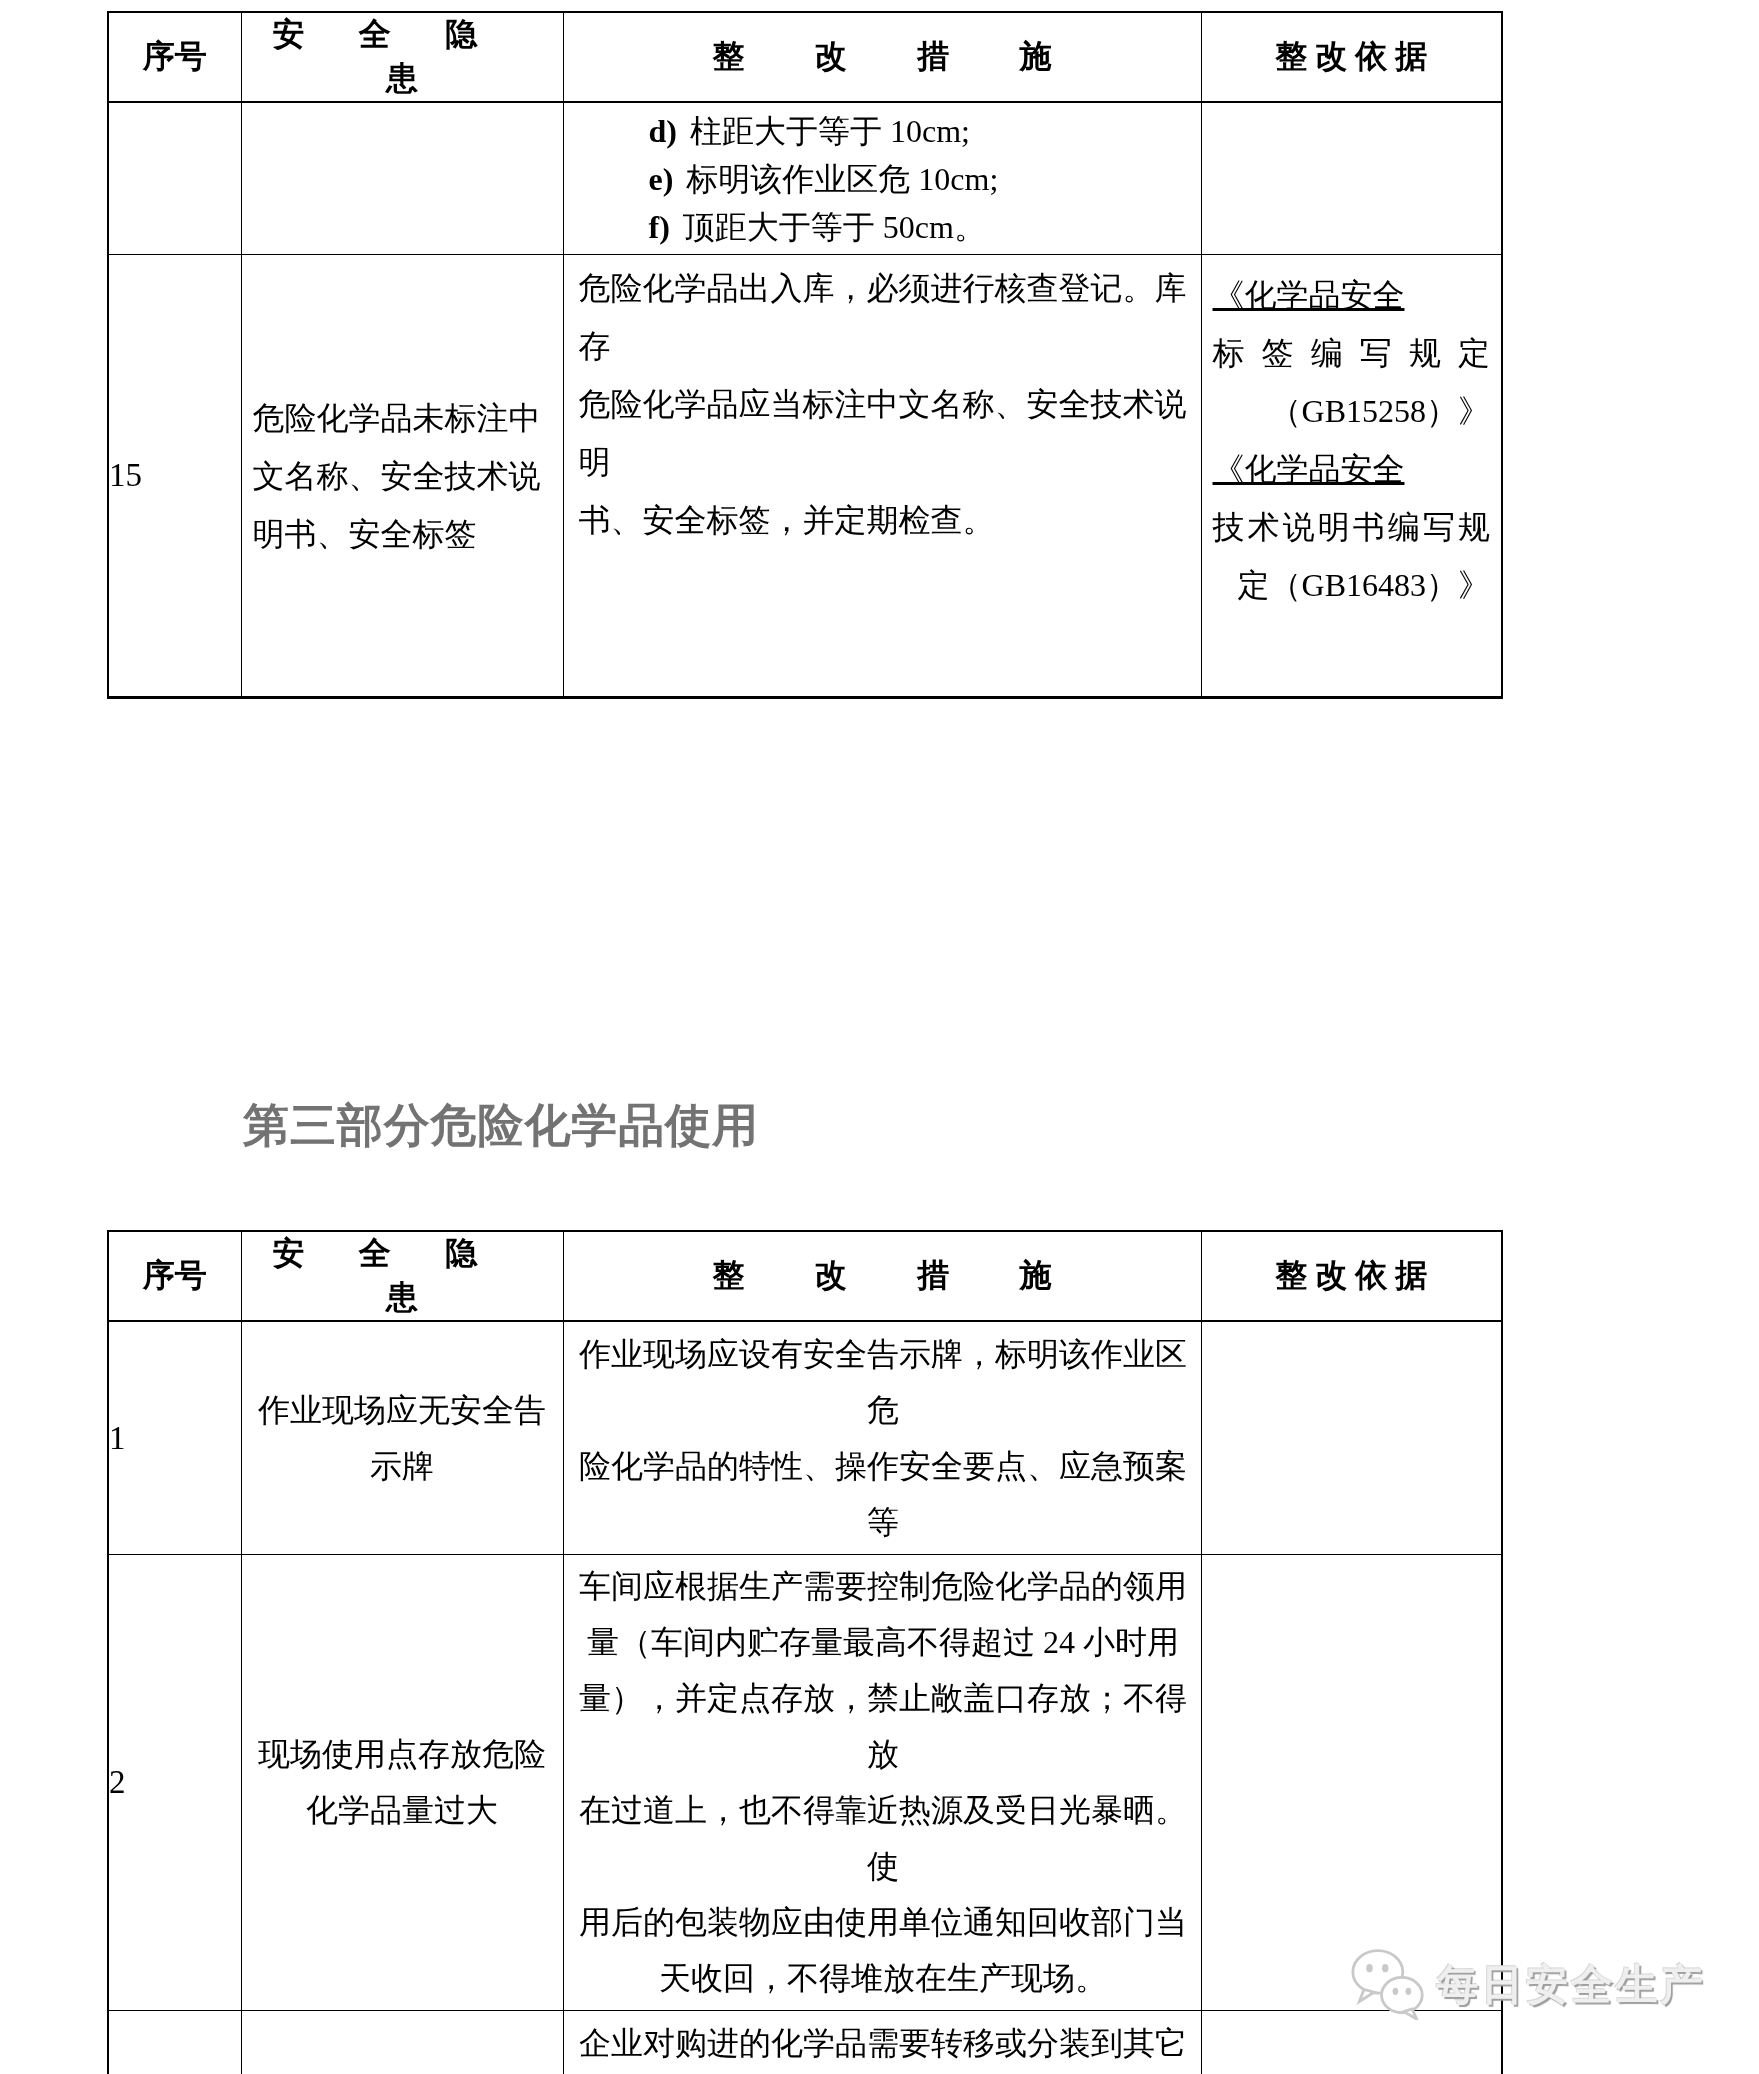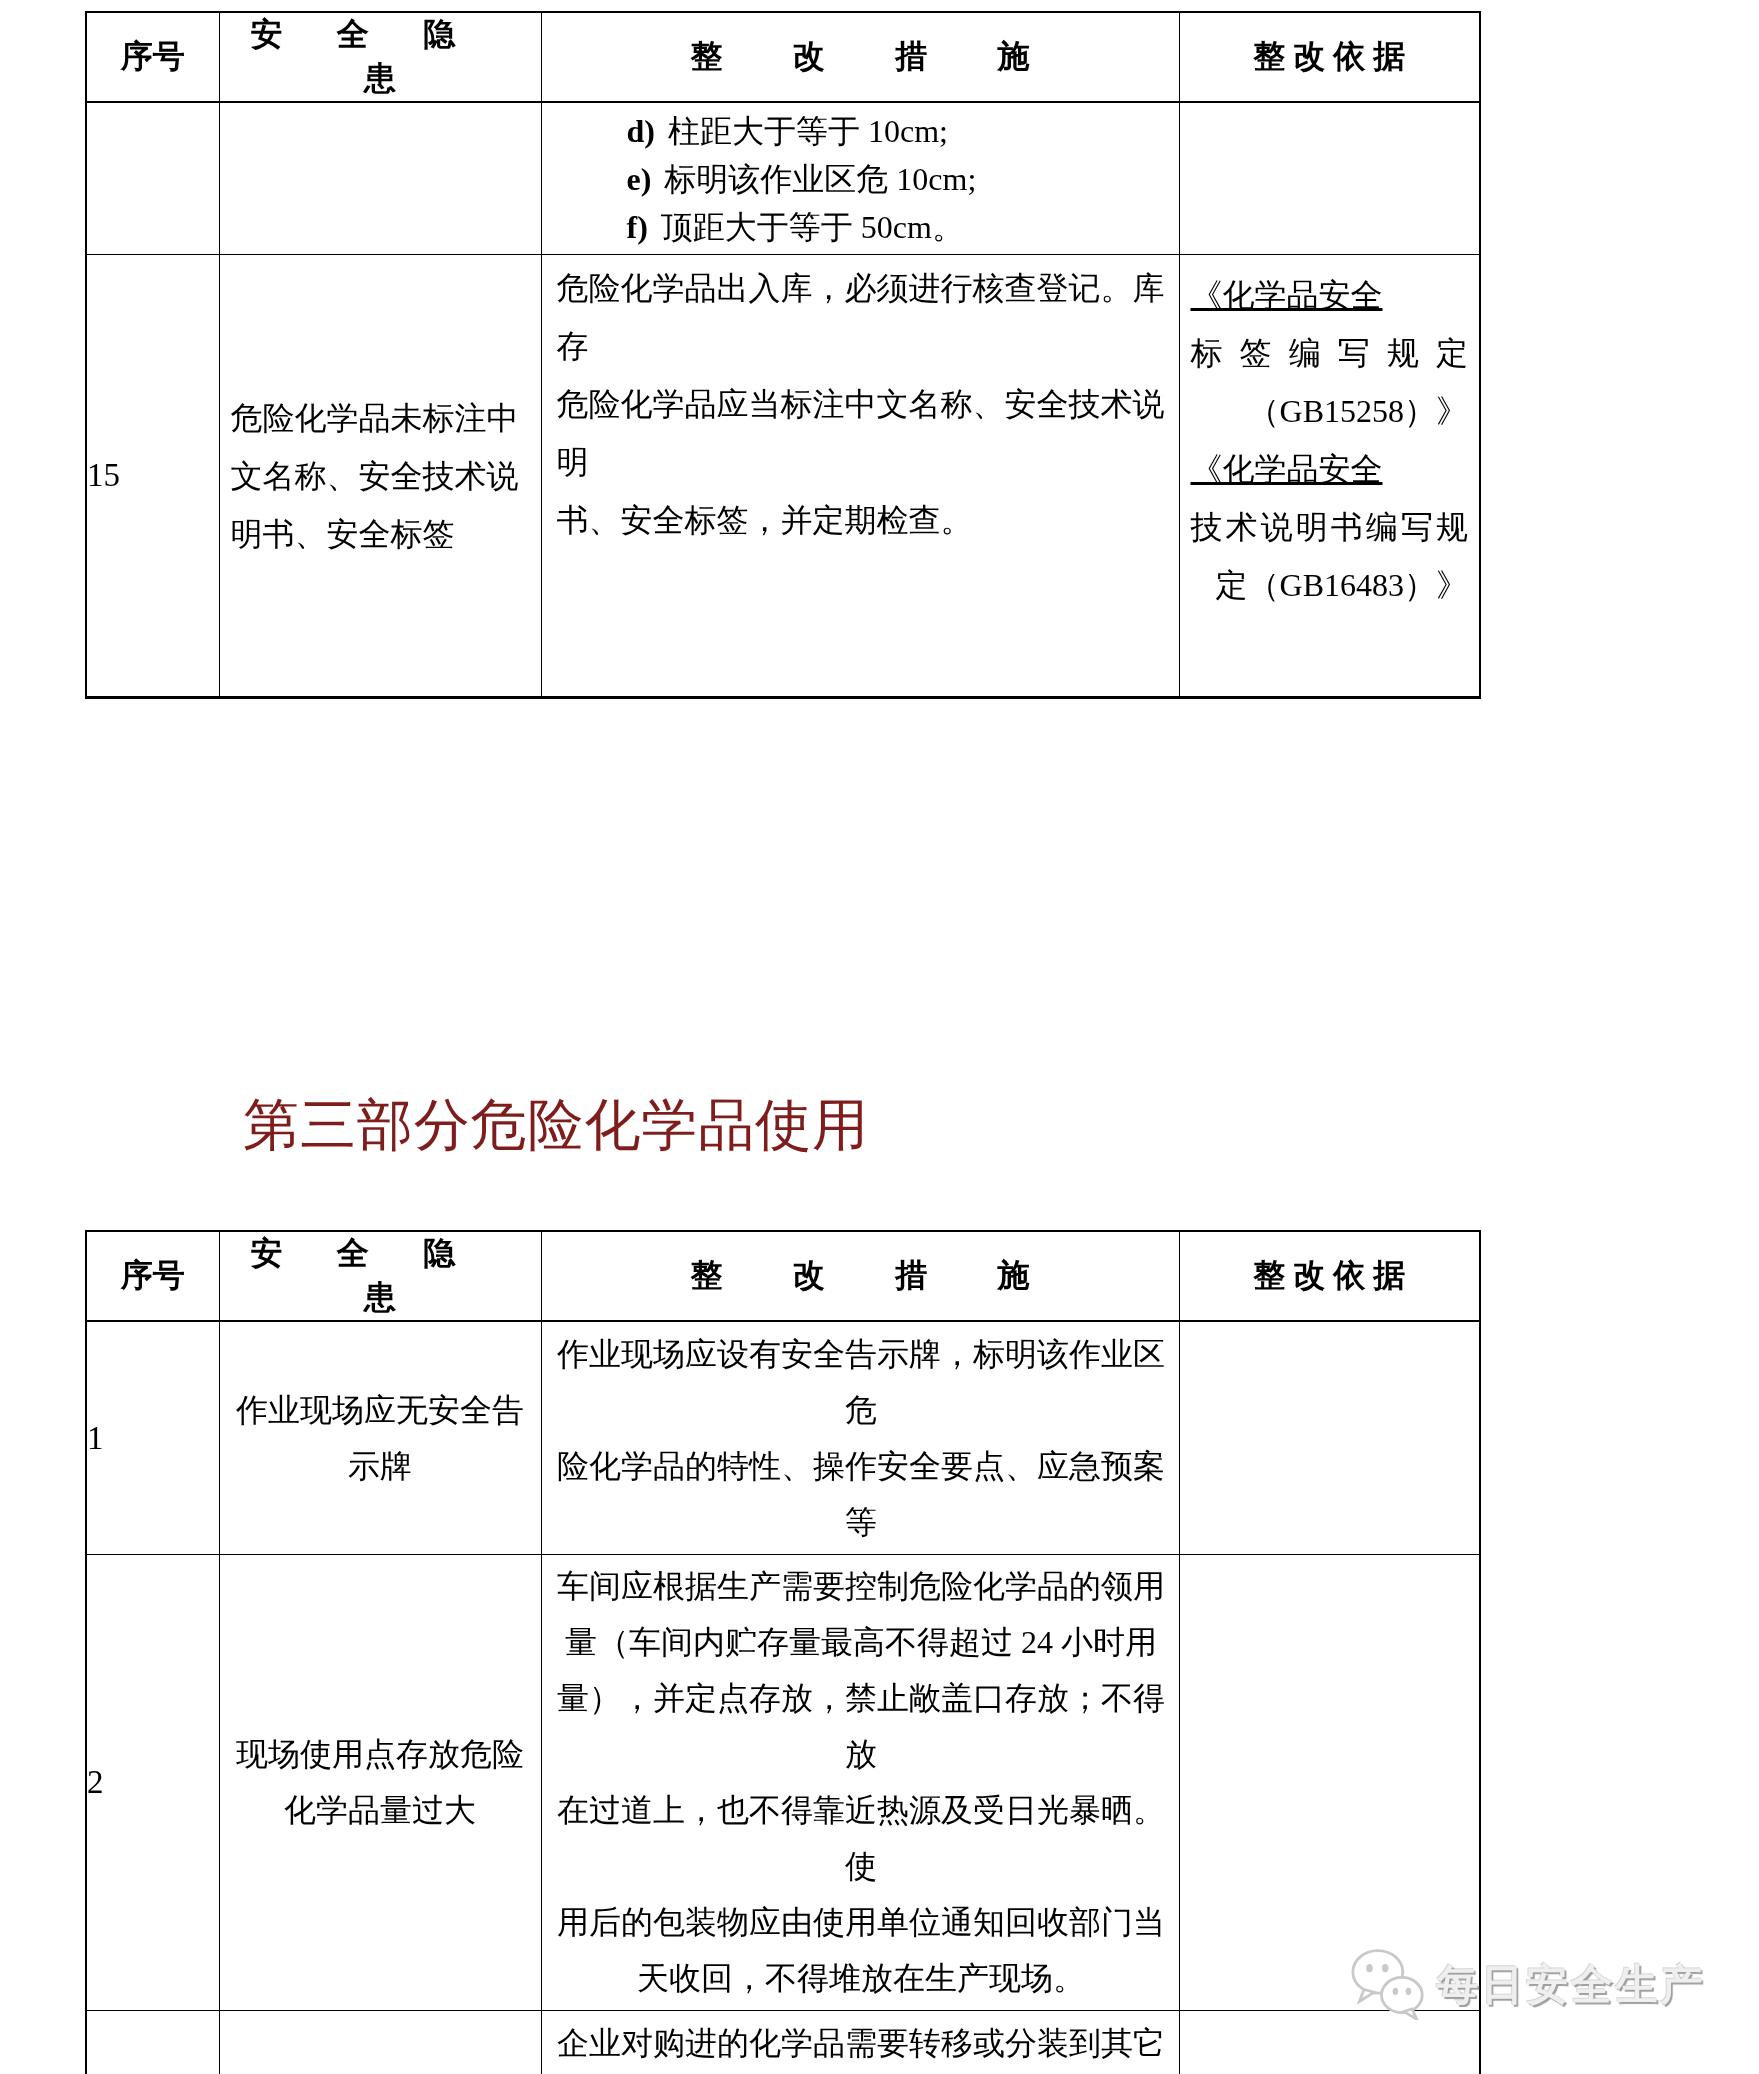--- a/index.html
+++ b/index.html
@@ -5,21 +5,21 @@
   html,body{margin:0;padding:0;}
   body{
     width:1760px;height:2075px;position:relative;overflow:hidden;
     background:#ffffff;color:#000;
     font-family:"Liberation Serif","DejaVu Serif",serif;
   }
   .page{position:absolute;inset:0;}
 
   table.tbl{
     border-collapse:collapse;table-layout:fixed;
-    width:1393px;margin-left:85px;
+    width:1393px;margin-left:107px;
     border:2.8px solid #000;border-bottom-width:3.7px;
   }
   .t1{margin-top:11px;}
   .t2{margin-top:82px;}
   .tbl th,.tbl td{border:1.9px solid #000;box-sizing:border-box;overflow:hidden;}
   .tbl tr.hdr th{
     border-bottom:2.8px solid #000;height:88px;
     font-size:32px;font-weight:bold;text-align:center;vertical-align:middle;
     padding:0;
   }
@@ -56,21 +56,21 @@
   
   .t1r0{height:147px;}
   .t1r1{height:443px;}
   .t2r1{height:121px;}
   .t2r2{height:334px;}
   .t2r3{height:292px;}
 
   h2.section{
     margin:403px 0 0 243px;padding:0;
     font-family:"Liberation Sans","DejaVu Sans",sans-serif;
-    font-weight:400;font-size:56px;line-height:46px;color:#7f1d1d;
+    font-weight:700;font-size:46px;line-height:46px;color:#737373;
     letter-spacing:0.9px;
   }
 
   .watermark{
     position:absolute;left:1347px;top:1946px;
     display:flex;align-items:center;gap:7.4px;
     pointer-events:none;
   }
   .wm-text{
     font-family:"Liberation Sans","DejaVu Sans",sans-serif;

